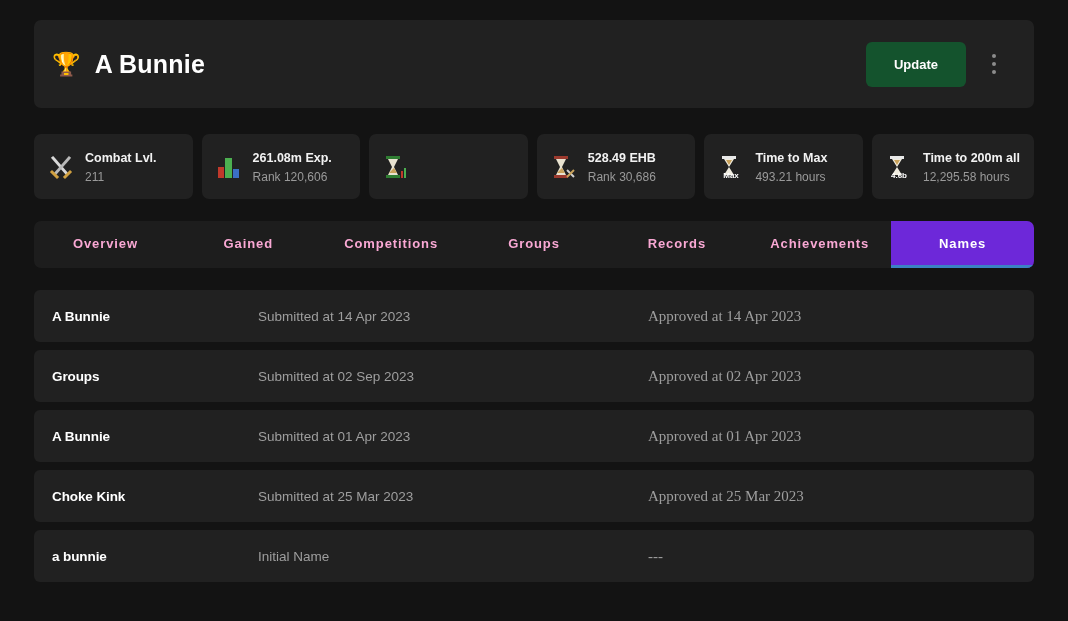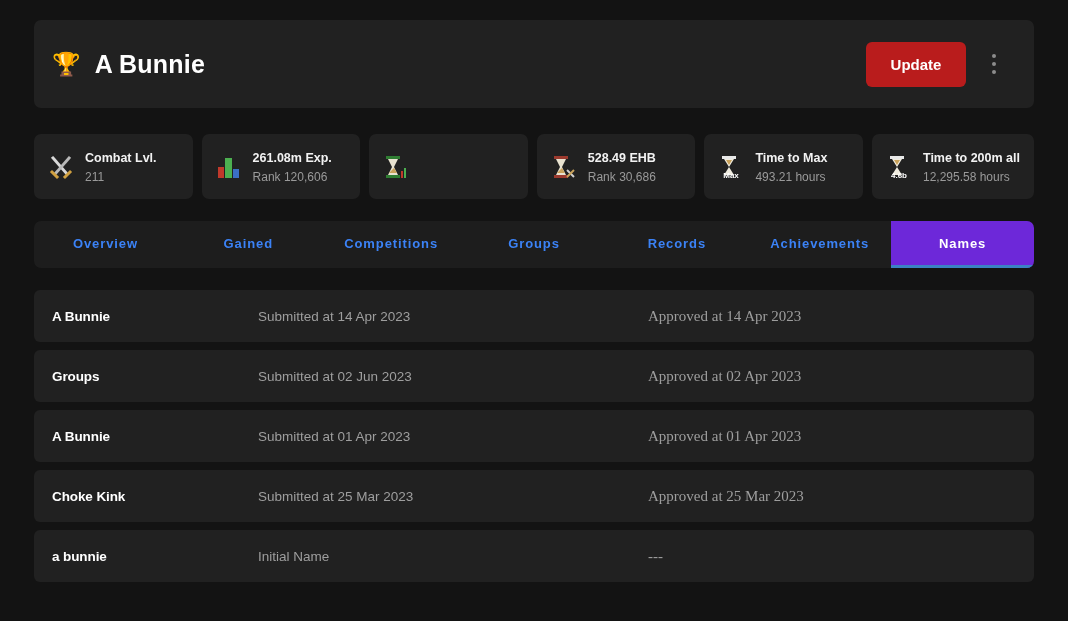--- a/index.html
+++ b/index.html
@@ -39,23 +39,23 @@
     line-height: 1;
     filter: saturate(1.25);
   }
   .player-name {
     font-size: 25px;
     font-weight: bold;
     color: #ffffff;
     letter-spacing: 0.2px;
   }
   .update-button {
-    background: #b91c1c;
+    background: #14532d;
     color: #ffffff;
-    font-size: 15px;
+    font-size: 13px;
     font-weight: bold;
     border: none;
     border-radius: 6px;
     height: 45px;
     width: 100px;
     cursor: pointer;
     font-family: "Liberation Sans", sans-serif;
   }
   .kebab-menu {
     width: 28px;
@@ -128,21 +128,21 @@
     overflow: hidden;
   }
   .tab {
     flex: 1;
     display: flex;
     align-items: center;
     justify-content: center;
     font-size: 13px;
     font-weight: bold;
     letter-spacing: 0.9px;
-    color: #3b82f6;
+    color: #f9a8d4;
     cursor: pointer;
     background: transparent;
     border: none;
     border-bottom: 3px solid transparent;
     height: 47px;
     font-family: "Liberation Sans", sans-serif;
   }
   .tab.active {
     background: #6d28d9;
     color: #ffffff;
@@ -304,21 +304,21 @@
   <div class="rows">
 
     <div class="name-row">
       <span class="col-name">A Bunnie</span>
       <span class="col-submitted">Submitted at 14 Apr 2023</span>
       <span class="col-approved">Approved at 14 Apr 2023</span>
     </div>
 
     <div class="name-row">
       <span class="col-name">Groups</span>
-      <span class="col-submitted">Submitted at 02 Jun 2023</span>
+      <span class="col-submitted">Submitted at 02 Sep 2023</span>
       <span class="col-approved">Approved at 02 Apr 2023</span>
     </div>
 
     <div class="name-row">
       <span class="col-name">A Bunnie</span>
       <span class="col-submitted">Submitted at 01 Apr 2023</span>
       <span class="col-approved">Approved at 01 Apr 2023</span>
     </div>
 
     <div class="name-row">

